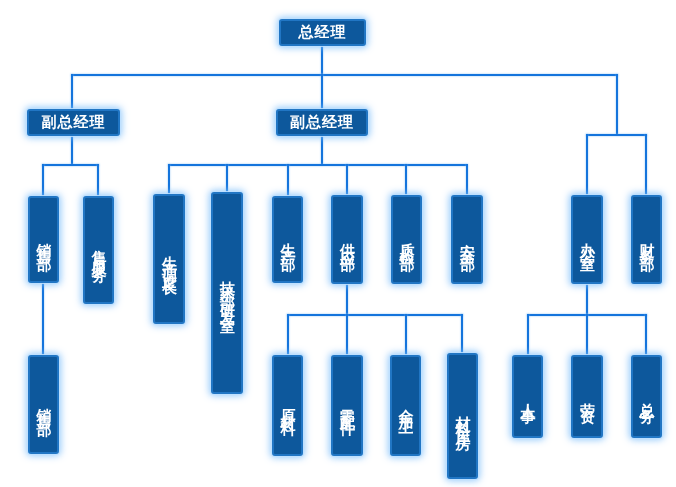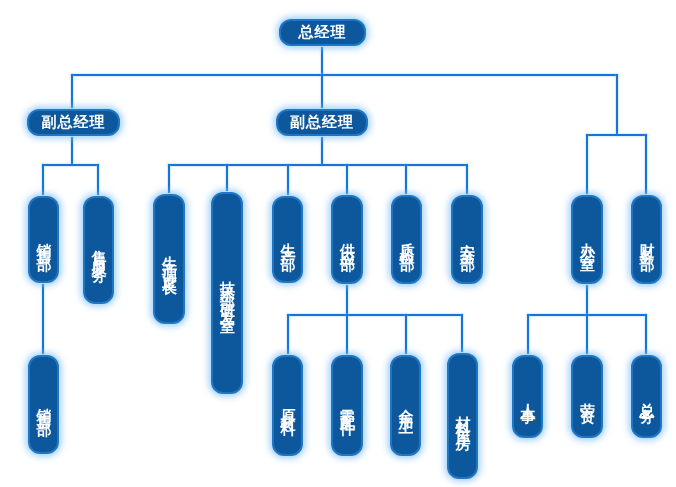--- a/index.html
+++ b/index.html
@@ -4,21 +4,21 @@
 <style>
   html,body{margin:0;padding:0;background:#ffffff;}
   .canvas{
     position:relative;width:676px;height:487px;background:#ffffff;overflow:hidden;
     font-family:"DejaVu Sans","Liberation Sans",sans-serif;
   }
   .node{
     position:absolute;box-sizing:border-box;
     background:var(--node-fill,#0d589c);
     border:2px solid var(--node-border,#2176c4);
-    border-radius:12px;
+    border-radius:3px;
     color:var(--node-text,#ffffff);
     display:flex;align-items:center;justify-content:center;
     font-size:15px;font-weight:600;
     box-shadow:0 0 0 1px rgba(190,225,255,.85), 0 0 7px 2px rgba(125,190,250,.8);
     z-index:2;text-align:center;
   }
   .node.h span{letter-spacing:1px;white-space:nowrap;}
   .node.v span{
     writing-mode:vertical-lr;text-orientation:upright;
     letter-spacing:6px;line-height:1;

